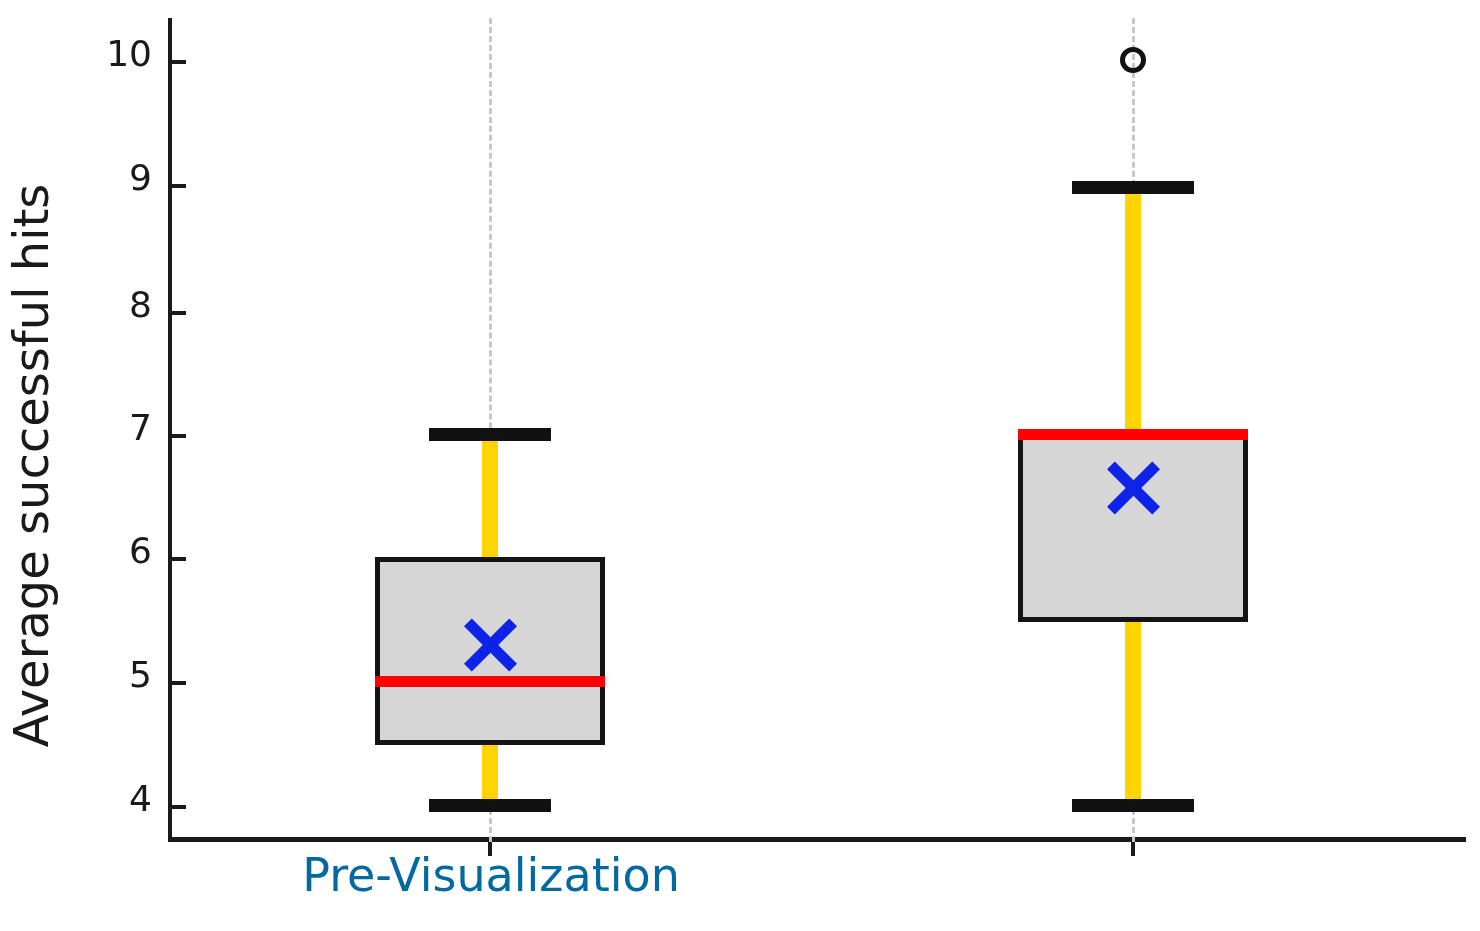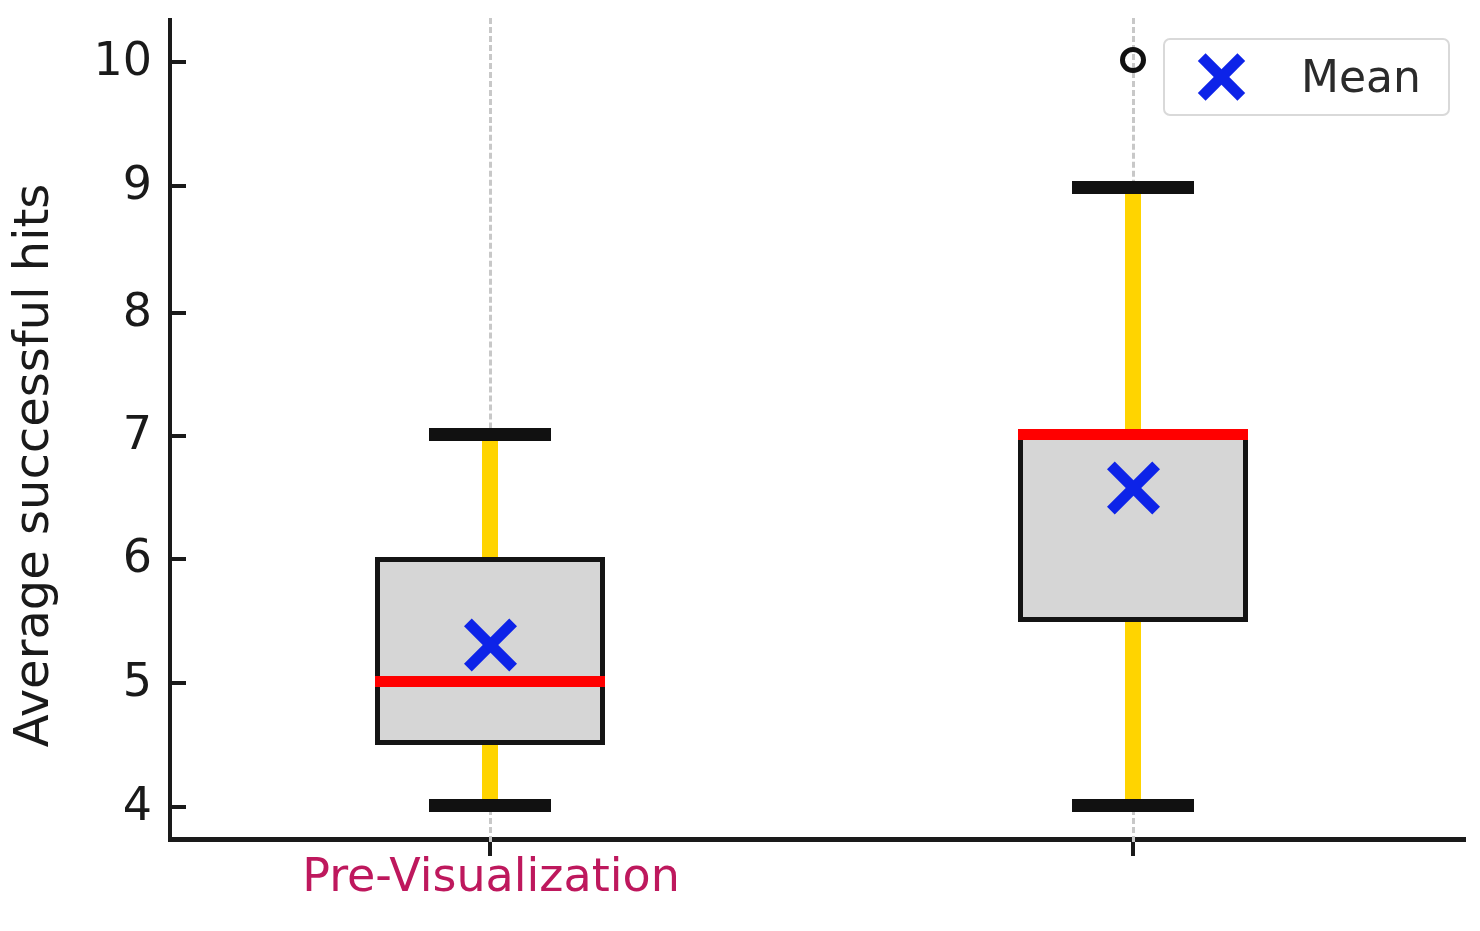--- a/index.html
+++ b/index.html
@@ -48,38 +48,38 @@
     position: absolute;
     left: 4px;
     width: 14px;
     height: 4px;
     background: #1a1a1a;
   }
   .ytl {
     position: absolute;
     width: 110px;
     text-align: right;
-    font-size: 46px;
+    font-size: 36px;
     color: #1a1a1a;
     line-height: 1;
   }
 
   
   .xtick {
     position: absolute;
     top: 824px;
     width: 4px;
     height: 14px;
     background: #1a1a1a;
   }
   .xtl {
     position: absolute;
     top: 852px;
     font-size: 46px;
-    color: #be185d;
+    color: #0369a1;
     white-space: nowrap;
     text-align: center;
     line-height: 1;
   }
 
   
   .ylabel {
     position: absolute;
     left: 0px;
     top: 0px;
@@ -253,18 +253,14 @@
     <div class="median" style="left:850px; top:411px; width:230px;"></div>
 
     <div class="mean-x" style="left:933px; top:438px;"></div>
 
     <div class="outlier" style="left:952px; top:29px;"></div>
 
   </div>
 
   <div class="xtl" style="left:266px; width:450px;">Pre-Visualization</div>
 
-  <div class="legend">
-    <span class="legend-marker"></span>
-    <span class="legend-label">Mean</span>
-  </div>
 
 </div>
 
 </body></html>

